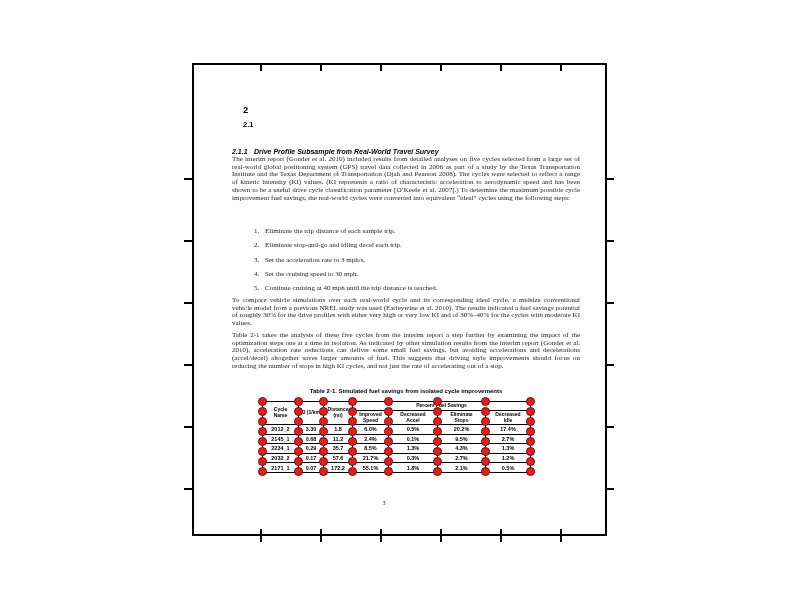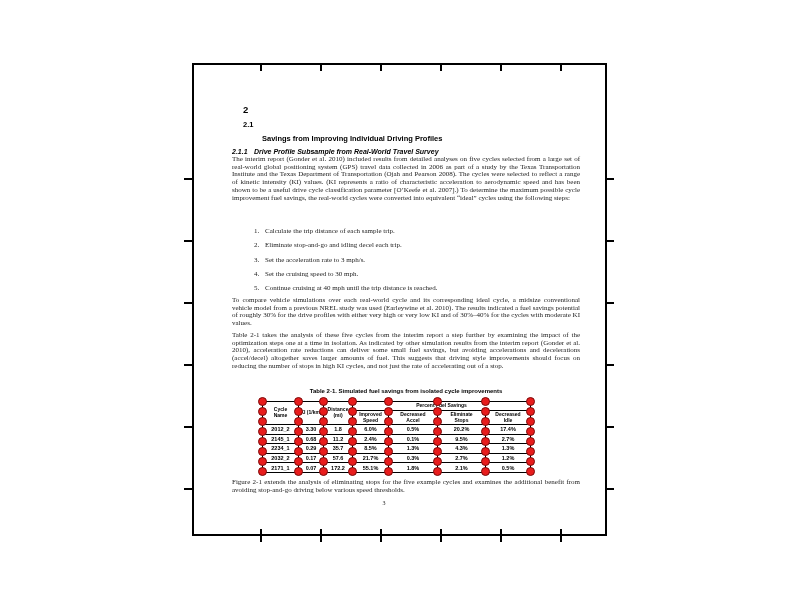--- a/index.html
+++ b/index.html
@@ -87,30 +87,29 @@
       <div class="tick-h" style="left: 605px; top: 240px; width: 9px;"></div>
       <div class="tick-h" style="left: 605px; top: 302px; width: 9px;"></div>
       <div class="tick-h" style="left: 605px; top: 364px; width: 9px;"></div>
       <div class="tick-h" style="left: 605px; top: 426px; width: 9px;"></div>
       <div class="tick-h" style="left: 605px; top: 488px; width: 9px;"></div>
     </div>
 
   <div class="abs h1" style="left:243px; top:104px;">2</div>
 
   <div class="abs h2" style="left:243px; top:120px;">2.1</div>
-  <div class="abs h2" style="left:262px; top:134px; width:330px;">Savings from Improving Individual Driving Profiles</div>
 
   <div class="abs h3" style="left:232px; top:147px;">2.1.1</div>
   <div class="abs h3" style="left:254px; top:147px; width:330px;">Drive Profile Subsample from Real-World Travel Survey</div>
 
   <div class="abs para" style="left:232px; top:156px;">The interim report (Gonder et al. 2010) included results from detailed analyses on five cycles selected from a large set of real-world global positioning system (GPS) travel data collected in 2006 as part of a study by the Texas Transportation Institute and the Texas Department of Transportation (Ojah and Pearson 2008). The cycles were selected to reflect a range of kinetic intensity (KI) values. (KI represents a ratio of characteristic acceleration to aerodynamic speed and has been shown to be a useful drive cycle classification parameter [O’Keefe et al. 2007].) To determine the maximum possible cycle improvement fuel savings, the real-world cycles were converted into equivalent “ideal” cycles using the following steps:</div>
 
   <div class="abs" style="left:254px; top:228px;">
     <div class="list-item">
-      <span class="num">1.</span><span>Calculate the trip distance of each sample trip.</span>
+      <span class="num">1.</span><span>Eliminate the trip distance of each sample trip.</span>
     </div>
     <div class="list-item">
       <span class="num">2.</span><span>Eliminate stop-and-go and idling decel each trip.</span>
     </div>
     <div class="list-item">
       <span class="num">3.</span><span>Set the acceleration rate to 3 mph/s.</span>
     </div>
     <div class="list-item">
       <span class="num">4.</span><span>Set the cruising speed to 30 mph.</span>
     </div>
@@ -258,17 +257,16 @@
       <div class="dot" style="left: 257.5px; top: 466.5px; background: rgb(232, 28, 28); border: 1px solid rgb(122, 10, 10);"></div>
       <div class="dot" style="left: 293.5px; top: 466.5px; background: rgb(232, 28, 28); border: 1px solid rgb(122, 10, 10);"></div>
       <div class="dot" style="left: 318.5px; top: 466.5px; background: rgb(232, 28, 28); border: 1px solid rgb(122, 10, 10);"></div>
       <div class="dot" style="left: 347.5px; top: 466.5px; background: rgb(232, 28, 28); border: 1px solid rgb(122, 10, 10);"></div>
       <div class="dot" style="left: 383.5px; top: 466.5px; background: rgb(232, 28, 28); border: 1px solid rgb(122, 10, 10);"></div>
       <div class="dot" style="left: 432.5px; top: 466.5px; background: rgb(232, 28, 28); border: 1px solid rgb(122, 10, 10);"></div>
       <div class="dot" style="left: 480.5px; top: 466.5px; background: rgb(232, 28, 28); border: 1px solid rgb(122, 10, 10);"></div>
       <div class="dot" style="left: 525.5px; top: 466.5px; background: rgb(232, 28, 28); border: 1px solid rgb(122, 10, 10);"></div>
     </div>
 
-  <div class="abs para" style="left:232px; top:479px;">Figure 2-1 extends the analysis of eliminating stops for the five example cycles and examines the additional benefit from avoiding stop-and-go driving below various speed thresholds.</div>
 
   <div class="abs page-number" style="left:378px; top:500px; width:12px; text-align:center;">3</div>
 
 </div>
 
 </body></html>

